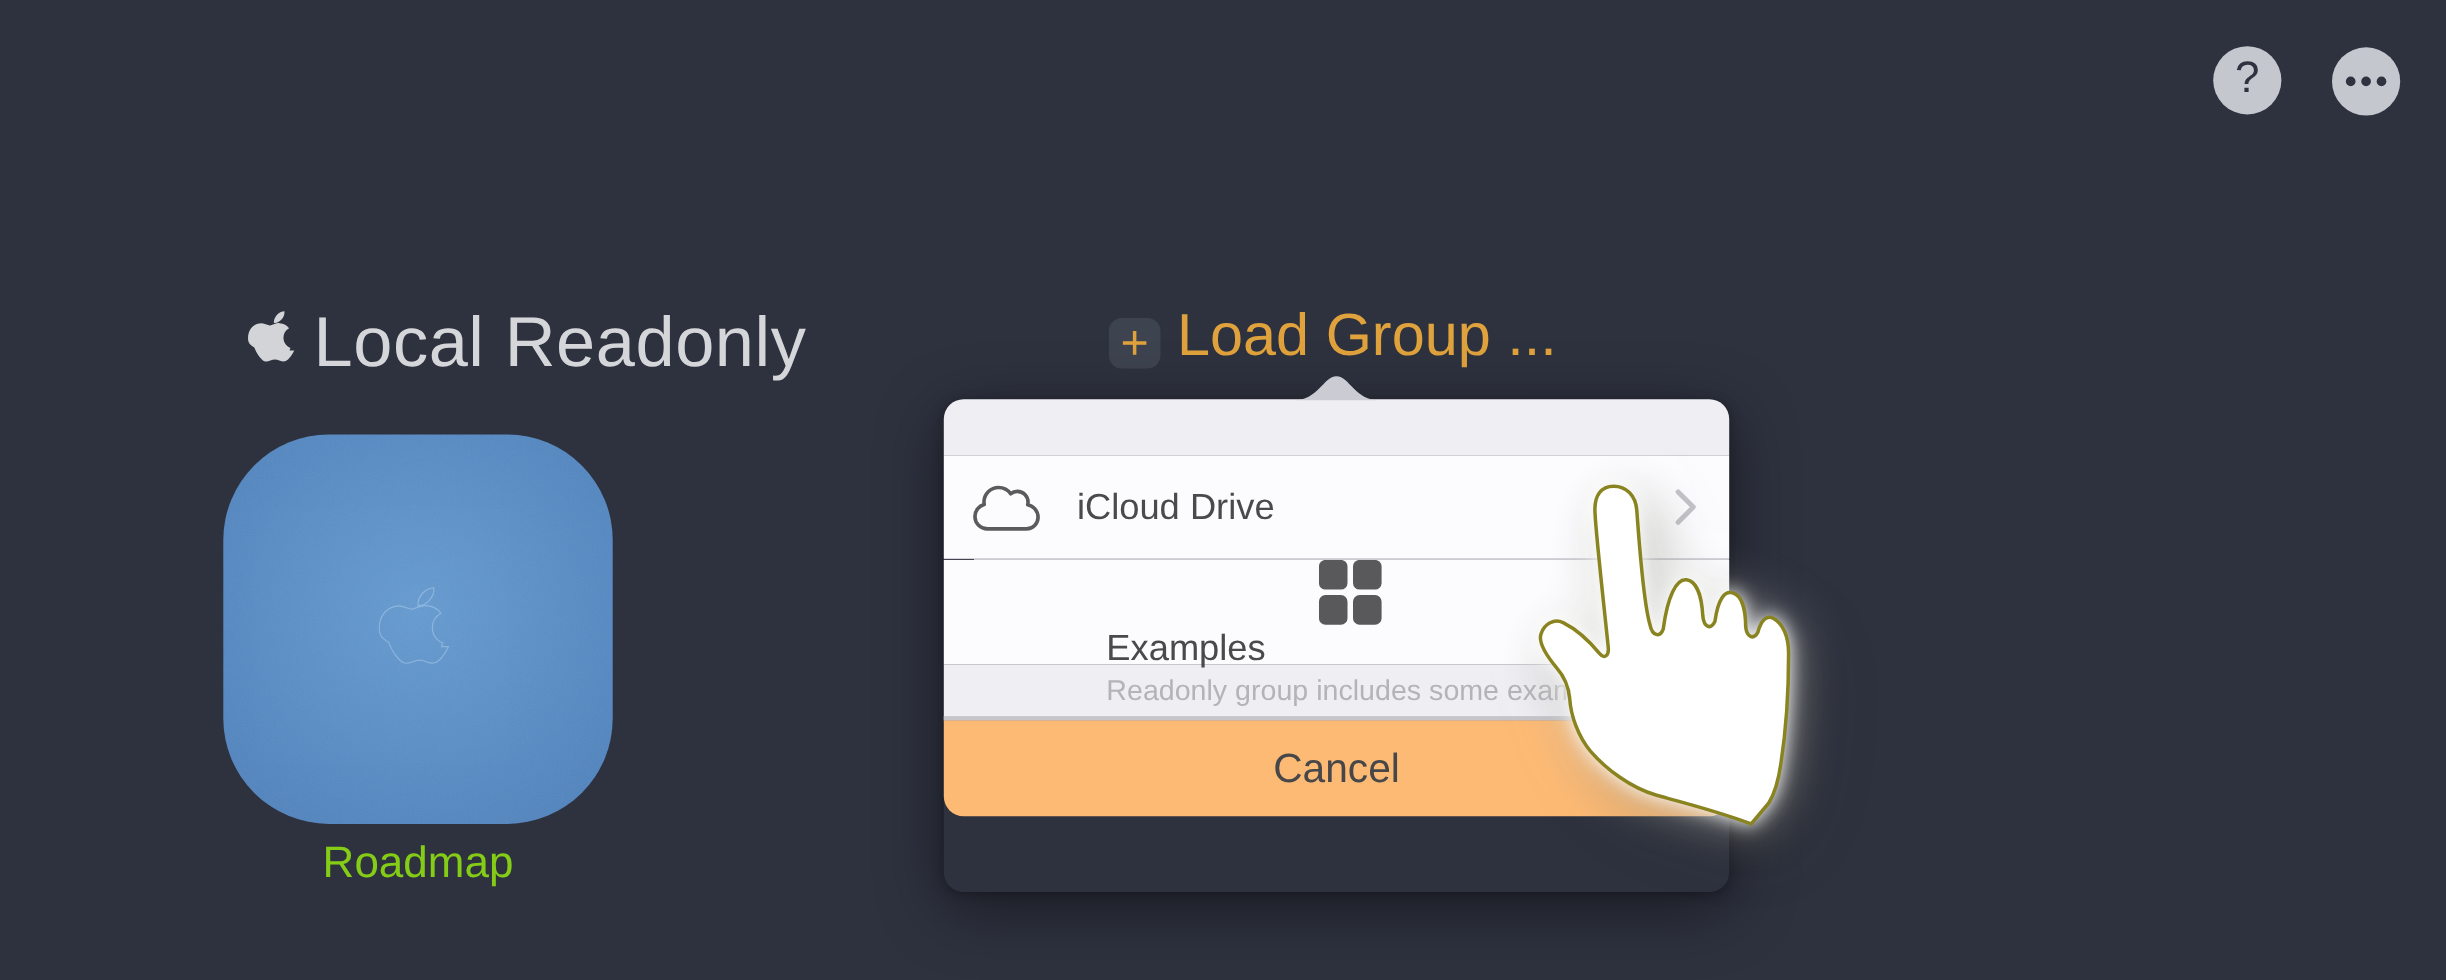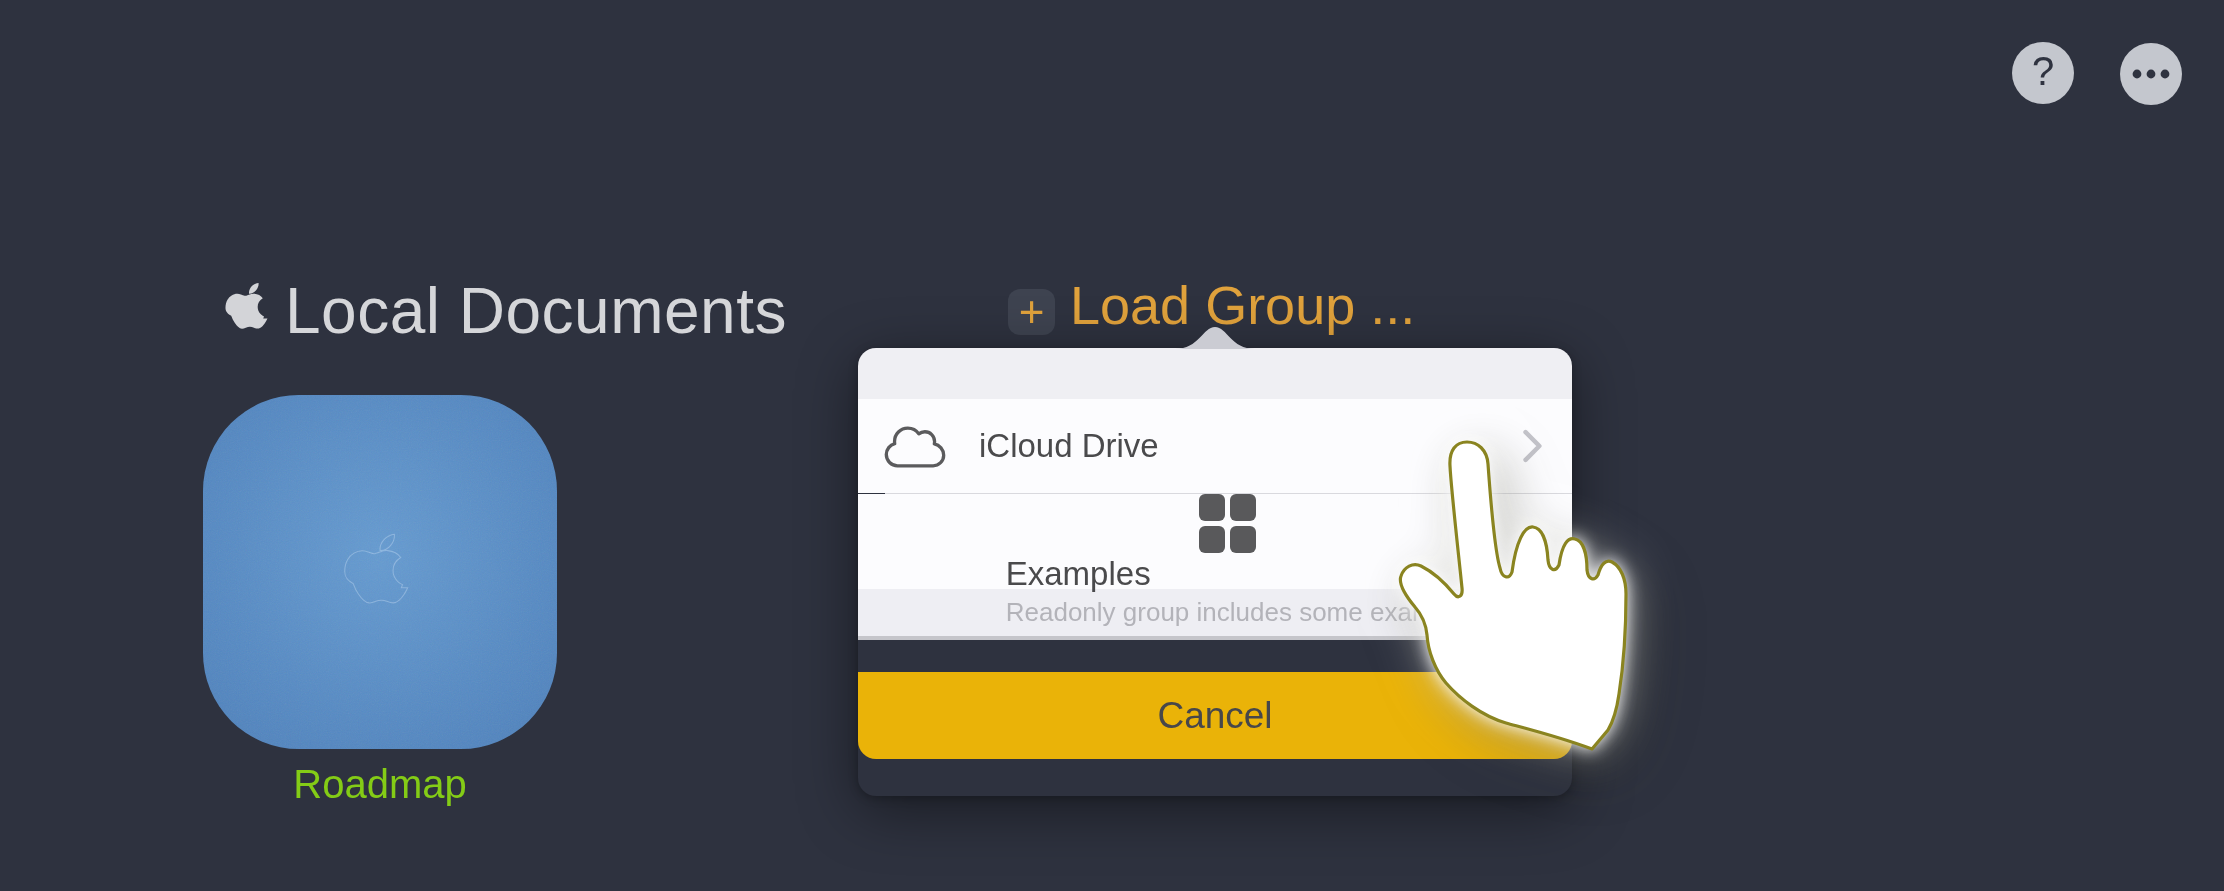--- a/index.html
+++ b/index.html
@@ -50,44 +50,44 @@
     border-radius:12px; background:#3e4350; display:flex; align-items:center; justify-content:center;
     color:#e0a23c; font-size:44px; font-weight:300; line-height:44px;
   }
   .load-title {
     position:absolute; left:1070px; top:276px; font-size:54px; line-height:58px;
     font-weight:400; color:#e0a23c; white-space:nowrap;
   }
 
   
   .popover {
-    position:absolute; left:858px; top:348px; width:714px; height:448px;
+    position:absolute; left:858px; top:363px; width:714px; height:448px;
     border-radius:18px;
     box-shadow:0 14px 60px rgba(0,0,0,.45), 0 2px 10px rgba(0,0,0,.25);
     z-index:10;
   }
   .pop-arrow { position:absolute; left:317px; top:-24px; width:80px; height:25px; }
   .pop-header { height:51px; background:#efeff3; border-radius:18px 18px 0 0; }
   .pop-row {
     position:relative; background:#fcfcfe; display:flex; align-items:center;
     padding-left:25px;
   }
   .row-icloud { height:94px; }
   .row-examples { height:95px;flex-direction:column; }
   .row-icon-wrap { width:64px; display:flex; justify-content:center; }
   .row-text { margin-left:32px; display:flex; flex-direction:column; }
   .row-title { font-size:33px; line-height:40px; color:#4a4a4c; }
   .row-sub { font-size:26px; line-height:32px; color:#b3b3b9; margin-top:2px; }
   .row-chevron { position:absolute; right:28px; top:50%; transform:translateY(-50%); }
   .pop-sep { height:1px; background:#d9d9de; margin-left:27px; background-clip:content-box; }
   .pop-band { height:51px; background:#eeeef3; border-bottom:4px solid #c5c5ca; }
   .pop-cancel {
-    height:87px; background:#eab308; border-radius:0 0 18px 18px;
+    height:87px; background:#fdba74; border-radius:0 0 18px 18px;
     display:flex; align-items:center; justify-content:center;
-    font-size:37px; color:#47474a;margin-top:32px;
+    font-size:37px; color:#47474a;
   }
 
   
   .hand-cursor {
     position:absolute; left:1388px; top:436px; width:250px; height:330px; z-index:20;
     filter:drop-shadow(0 0 8px rgba(255,255,255,.95))
            drop-shadow(0 0 22px rgba(255,255,250,.45))
            drop-shadow(14px 18px 22px rgba(40,40,20,.28));
   }
 </style>
@@ -102,21 +102,21 @@
     <circle cx="8" cy="6" r="4.4" fill="#2f3340"></circle>
     <circle cx="22" cy="6" r="4.4" fill="#2f3340"></circle>
     <circle cx="36" cy="6" r="4.4" fill="#2f3340"></circle>
   </svg>
 </div>
 
 <div class="local-heading">
   <svg class="apple-glyph" viewBox="0 0 170 200">
     <path fill="#d3d4d8" d="M150.37 130.25c-2.45 5.66-5.35 10.87-8.71 15.66-4.58 6.53-8.33 11.05-11.22 13.56-4.48 4.12-9.28 6.23-14.42 6.35-3.69 0-8.14-1.05-13.32-3.18-5.2-2.12-9.97-3.17-14.34-3.17-4.58 0-9.49 1.05-14.75 3.17-5.26 2.13-9.5 3.24-12.74 3.35-4.93.21-9.84-1.96-14.75-6.52-3.13-2.73-7.04-7.41-11.73-14.04-5.03-7.08-9.17-15.29-12.41-24.65C3.47 110.67 1.73 100.88 1.73 91.4c0-10.86 2.35-20.22 7.05-28.07 3.69-6.3 8.6-11.27 14.75-14.92s12.79-5.51 19.95-5.63c3.91 0 9.05 1.21 15.43 3.59 6.36 2.39 10.45 3.6 12.24 3.6 1.34 0 5.88-1.42 13.57-4.24 7.27-2.62 13.41-3.7 18.44-3.27 13.63 1.1 23.87 6.47 30.68 16.15-12.19 7.39-18.22 17.73-18.1 31 .11 10.34 3.86 18.94 11.23 25.77 3.34 3.17 7.07 5.62 11.22 7.36-.9 2.61-1.85 5.11-2.86 7.51zM119.11 7.24c0 8.1-2.96 15.67-8.86 22.67-7.12 8.32-15.73 13.13-25.07 12.38a25.22 25.22 0 0 1-.19-3.07c0-7.78 3.39-16.1 9.4-22.91 3-3.45 6.82-6.31 11.45-8.6 4.62-2.25 8.99-3.5 13.1-3.74.12 1.08.17 2.17.17 3.27z"></path>
   </svg>
-  <div class="local-title">Local Documents</div>
+  <div class="local-title">Local Readonly</div>
 </div>
 
 <div class="doc-icon">
   <svg class="noise">
     <filter id="nz">
         <feTurbulence type="fractalNoise" baseFrequency="0.9" numOctaves="2" stitchTiles="stitch"></feTurbulence>
       </filter>
     <rect width="100%" height="100%" filter="url(#nz)"></rect>
   </svg>
   <svg class="apple-outline" viewBox="0 0 170 200">

